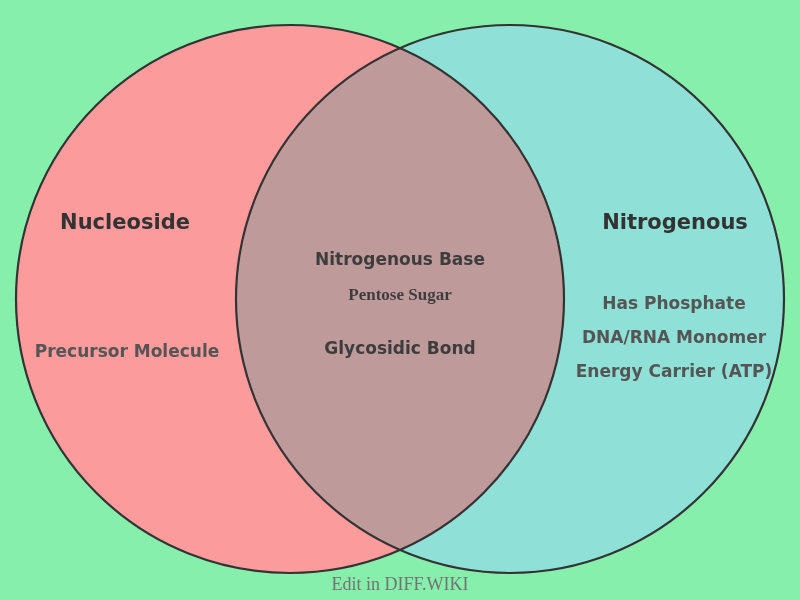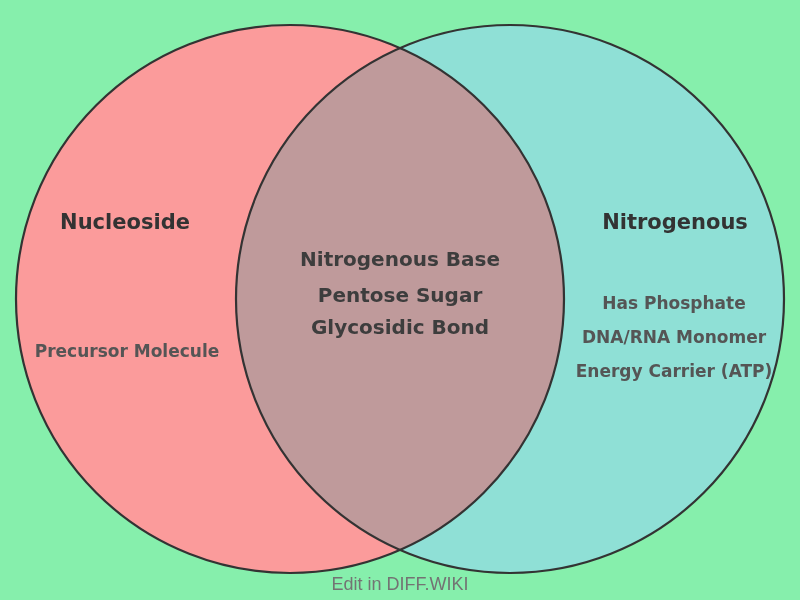--- a/index.html
+++ b/index.html
@@ -30,28 +30,28 @@
   }
   .set-title {
     font-size: 21px;
     color: #333333;
   }
   .side-item {
     font-size: 17px;
     color: #555555;
   }
   .center-item {
-    font-size: 20px;
+    font-size: 17px;
     color: #3d3d3d;
   }
   .footer {
     position: absolute;
     transform: translate(-50%, -50%);
     white-space: nowrap;
-    font-family: Liberation Sans, sans-serif;
+    font-family: Liberation Serif, serif;
     font-weight: normal;
     font-size: 18px;
     color: #737373;
     cursor: pointer;
   }
 </style>
 </head>
 <body>
 
 <div id="stage">
@@ -69,18 +69,18 @@
 
   <div class="label set-title" style="left:125px; top:222px;">Nucleoside</div>
   <div class="label side-item" style="left:127px; top:351px;">Precursor Molecule</div>
 
   <div class="label set-title" style="left:675px; top:222px;">Nitrogenous</div>
   <div class="label side-item" style="left:674px; top:303px;text-align:right;">Has Phosphate</div>
   <div class="label side-item" style="left:674px; top:337px;">DNA/RNA Monomer</div>
   <div class="label side-item" style="left:674px; top:371px;">Energy Carrier (ATP)</div>
 
   <div class="label center-item" style="left:400px; top:259px;">Nitrogenous Base</div>
-  <div class="label center-item" style="left:400px; top:295px;">Pentose Sugar</div>
-  <div class="label center-item" style="left:400px; top:327px;">Glycosidic Bond</div>
+  <div class="label center-item" style="left:400px; top:295px;font-family:Liberation Serif, serif;">Pentose Sugar</div>
+  <div class="label center-item" style="left:400px; top:348px;">Glycosidic Bond</div>
 
   <div class="footer" style="left:400px; top:584px;">Edit in DIFF.WIKI</div>
 
 </div>
 
 </body></html>

